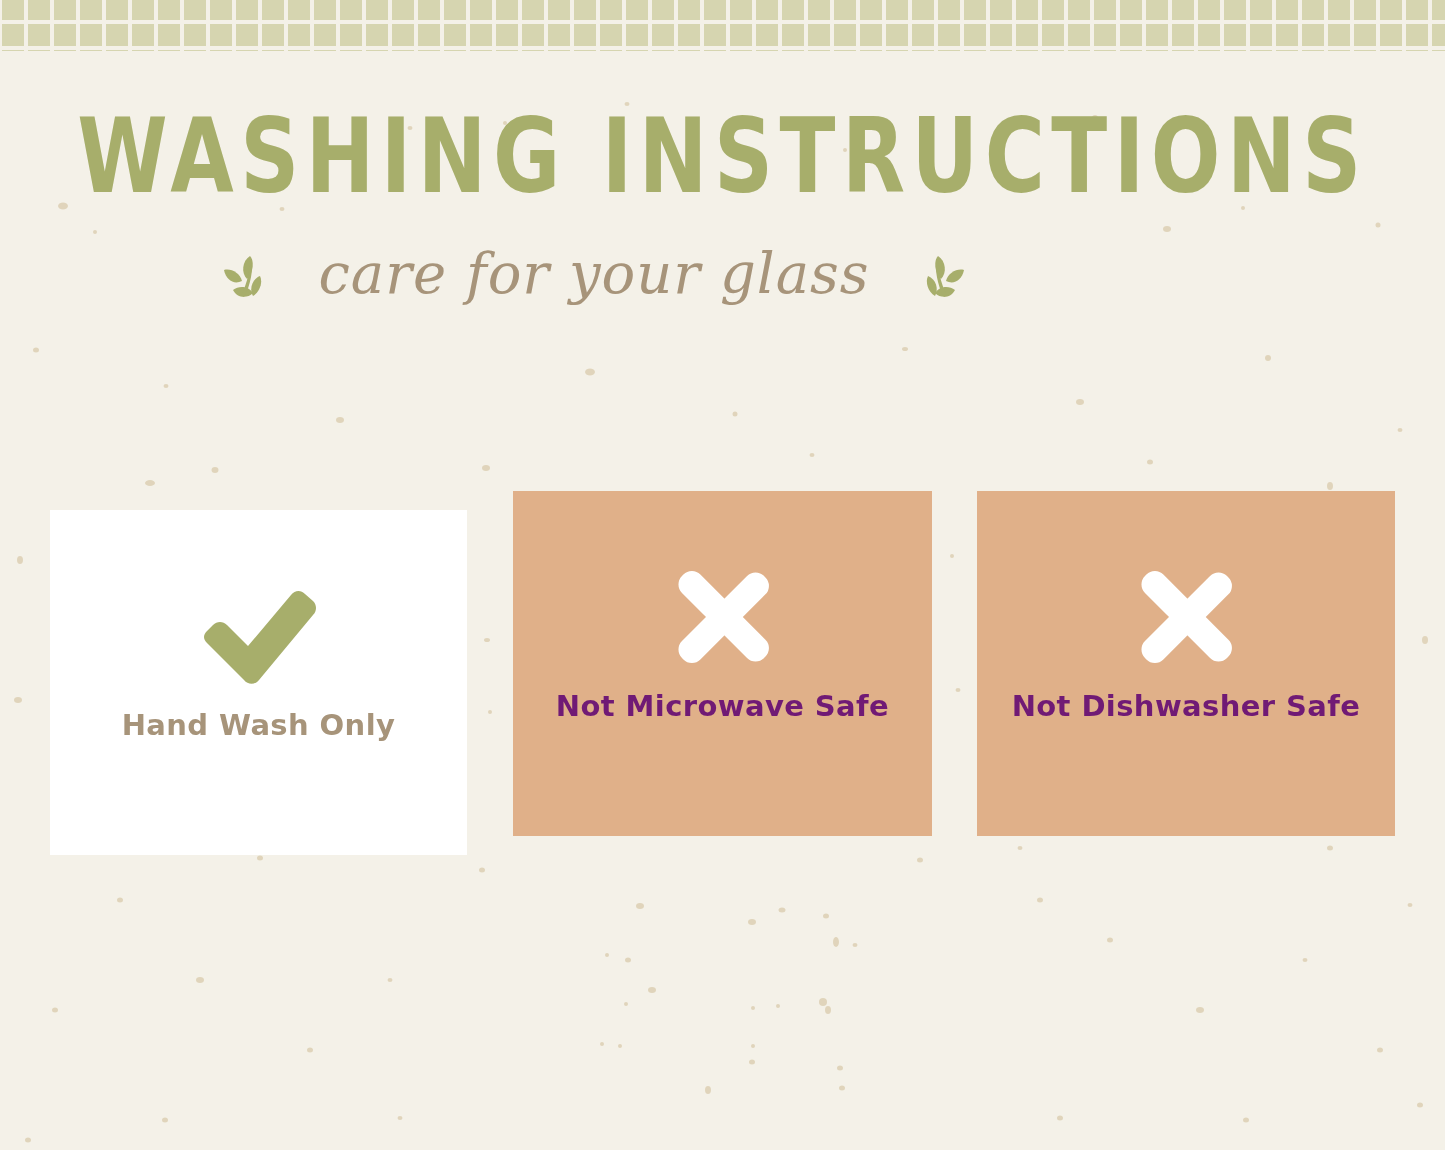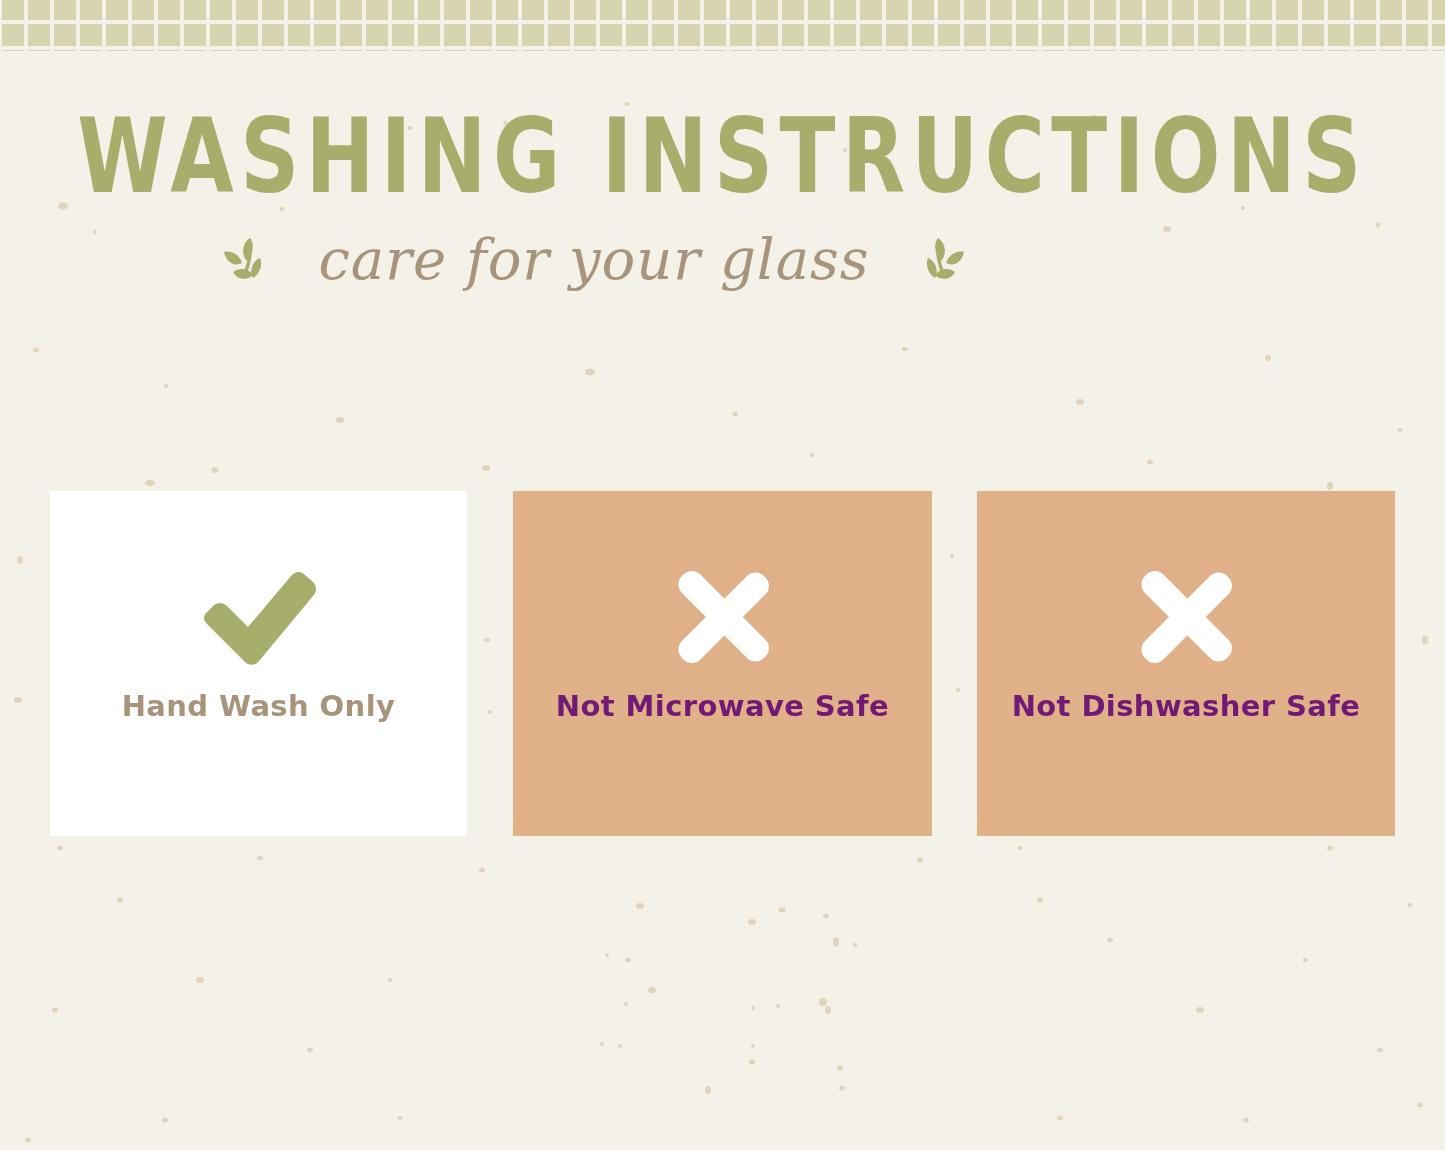--- a/index.html
+++ b/index.html
@@ -83,21 +83,21 @@
     white-space: nowrap;
   }
 
   #subtitle-row {
     position: absolute;
     top: 232px;
     left: 0;
     width: 1188px;
     height: 70px;
     display: flex;
-    align-items: flex-start;
+    align-items: flex-end;
     justify-content: center;
     gap: 52px;
   }
 
   #subtitle {
     color: #a7947a;
     font-family: "DejaVu Serif", serif;
     font-style: italic;
     font-weight: 400;
     font-size: 56px;
@@ -124,21 +124,21 @@
 
   .card {
     position: absolute;
     top: 0;
     height: 345px;
     display: flex;
     flex-direction: column;
     align-items: center;
     justify-content: flex-start;
   }
-  .card.c0 { left: 0px;   width: 417px; background: #ffffff; }
+  .card.c0 { left: 0px;   width: 417px; background: #ffffff; margin-top: 19px; }
   .card.c1 { left: 463px; width: 419px; background: #e0b089; }
   .card.c2 { left: 927px; width: 418px; background: #e0b089; }
 
   .icon-wrap {
     margin-top: 70px;
     height: 112px;
     display: flex;
     align-items: center;
     justify-content: center;
   }

